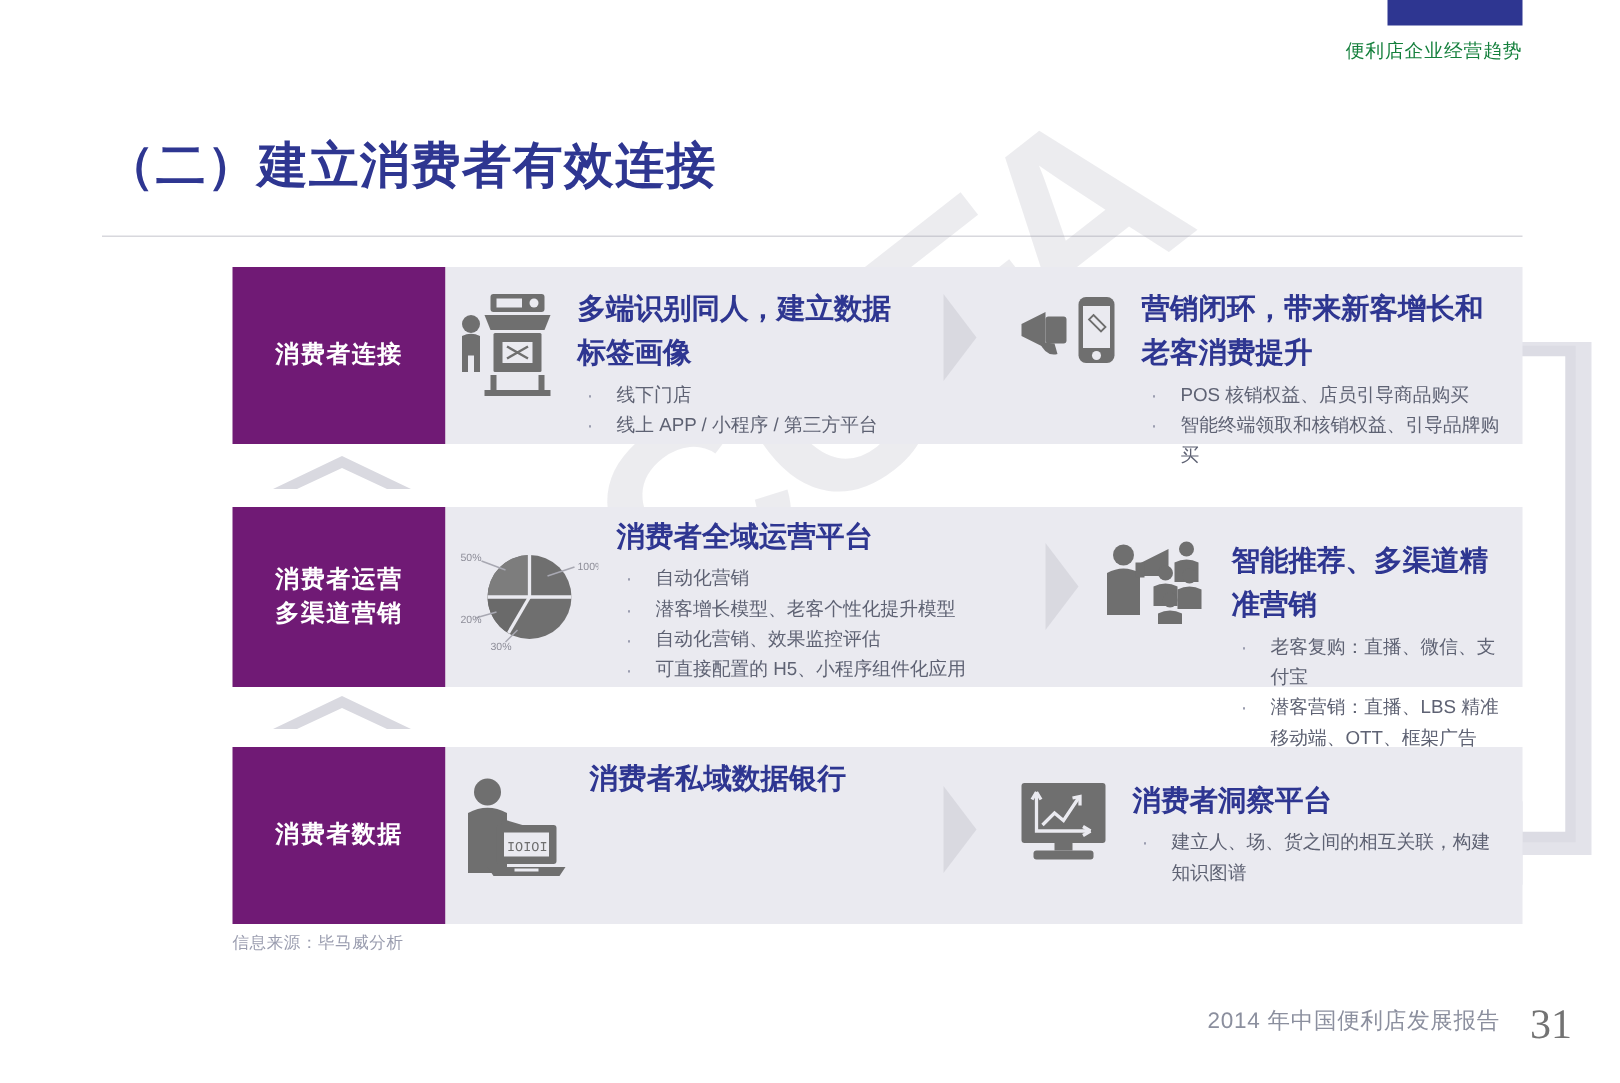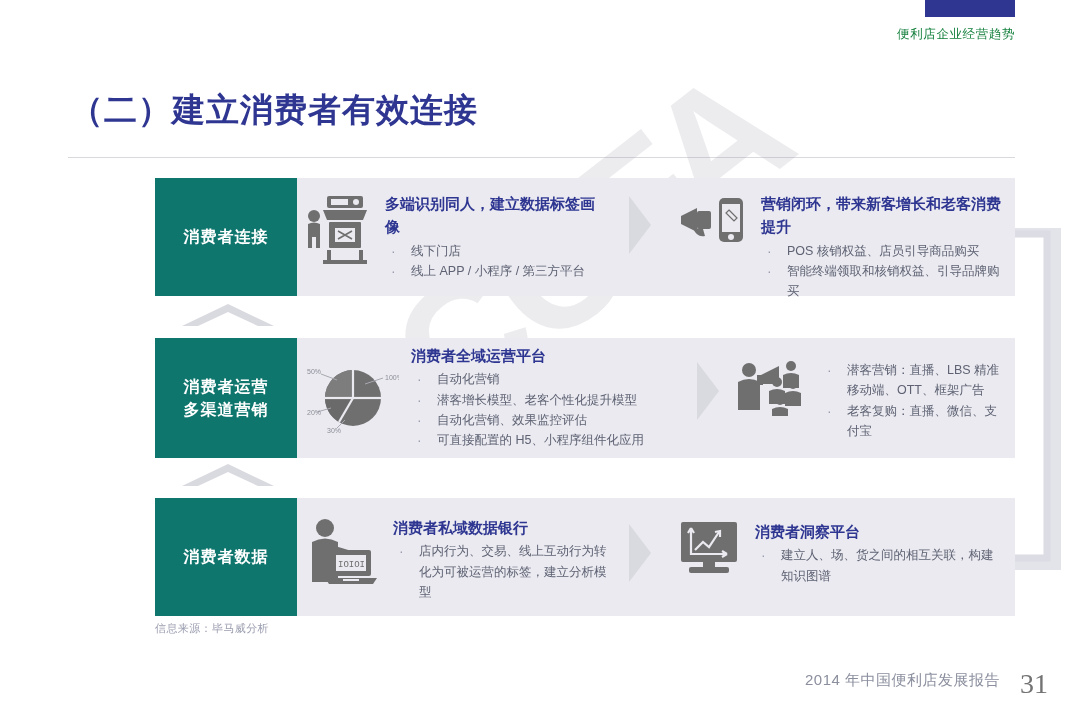--- a/index.html
+++ b/index.html
@@ -85,21 +85,21 @@
     width: 860px;
   }
   #row-0 { top: 178px; height: 118px; }
   #row-1 { top: 338px; height: 120px; }
   #row-2 { top: 498px; height: 118px; }
 
   .row-label {
     position: absolute;
     left: 0; top: 0;
     width: 142px; height: 100%;
-    background: #0f766e;
+    background: #701a75;
     color: #ffffff;
     display: flex;
     align-items: center;
     justify-content: center;
     text-align: right;
     font-size: 16px;
     font-weight: bold;
     letter-spacing: 1px;
     line-height: 1.45;
     box-sizing: border-box;
@@ -124,21 +124,21 @@
     flex: 0 0 auto;
     margin-top: 14px;
     margin-left: 10px;
   }
   .cell-text {
     flex: 1 1 auto;
     padding: 14px 6px 0 12px;
     box-sizing: border-box;
   }
   .cell-head {
-    font-size: 15px;
+    font-size: 19px;
     font-weight: bold;
     color: #2E3691;
     line-height: 1.55;
     margin-bottom: 2px;
   }
   ul.bullets {
     margin: 0;
     padding: 0;
     list-style: none;
   }
@@ -343,23 +343,24 @@
               <circle cx="42" cy="24" r="5"></circle>
               <path d="M34 33 q8 -4 16 0 L50 46 L34 46 Z"></path>
               <circle cx="58" cy="26" r="5"></circle>
               <path d="M50 35 q8 -4 16 0 L66 48 L50 48 Z"></path>
               <circle cx="45" cy="42" r="5"></circle>
               <path d="M37 51 q8 -4 16 0 L53 58 L37 58 Z"></path>
             </g>
           </svg>
         </div>
         <div class="cell-text" style="padding-top:22px;">
+          <div class="cell-head">智能推荐、多渠道精准营销</div>
           <ul class="bullets">
+            <li>老客复购：直播、微信、支付宝</li>
             <li>潜客营销：直播、LBS 精准移动端、OTT、框架广告</li>
-            <li>老客复购：直播、微信、支付宝</li>
           </ul>
         </div>
       </div>
 
     </div>
   </div>
 
   <div class="row" id="row-2">
     <div class="row-label">消费者数据</div>
     <div class="row-body">
@@ -372,25 +373,22 @@
               <path d="M5 26 q13 -7 26 0 L31 66 L5 66 Z"></path>
               <path d="M28 30 L48 36 L46 43 L26 38 Z"></path>
               <rect x="24" y="34" width="40" height="26" rx="2"></rect>
               <rect x="29" y="39" width="30" height="16" fill="#eaeaf0"></rect>
               <text x="31" y="51" font-size="9" fill="#6f6f6f" font-family="Liberation Mono, monospace">IOIOI</text>
               <path d="M18 62 L70 62 L66 68 L22 68 Z"></path>
               <rect x="36" y="63" width="16" height="2" fill="#eaeaf0"></rect>
             </g>
           </svg>
         </div>
-        <div class="cell-text" style="padding-top:18px;">
+        <div class="cell-text" style="padding-top:7px;">
           <div class="cell-head">消费者私域数据银行</div>
-          <ul class="bullets">
-            <li>店内行为、交易、线上互动行为转化为可被运营的标签，建立分析模型</li>
-          </ul>
         </div>
       </div>
 
       <svg class="mid-arrow" style="left:330px; top:24px;" viewBox="0 0 26 62" xmlns="http://www.w3.org/2000/svg">
         <path d="M2 2 L24 31 L2 60 Z" fill="#d9d9e0"></path>
       </svg>
 
       <div class="cell cell-right">
         <div class="cell-icon" style="margin-top:22px;">
           <svg width="64" height="56" viewBox="0 0 64 56" xmlns="http://www.w3.org/2000/svg">

